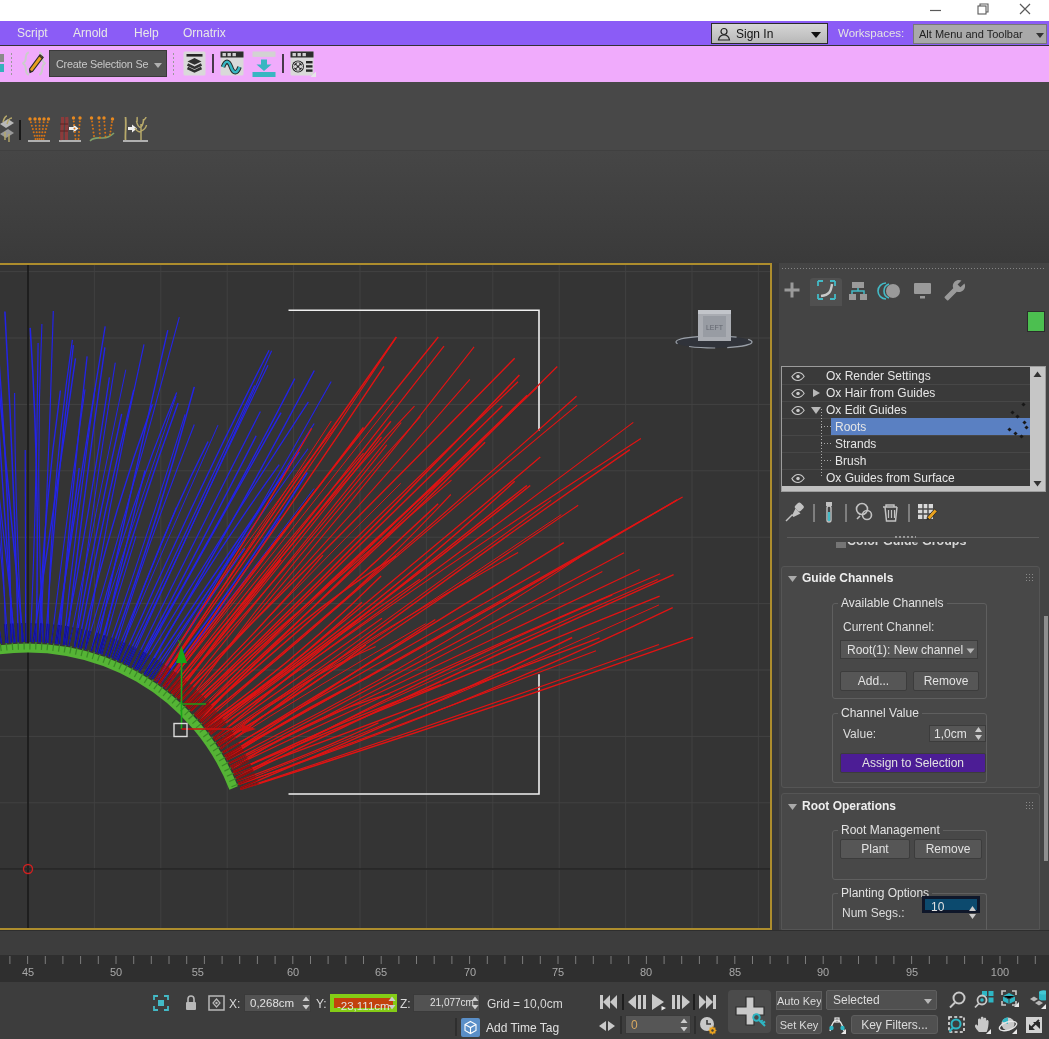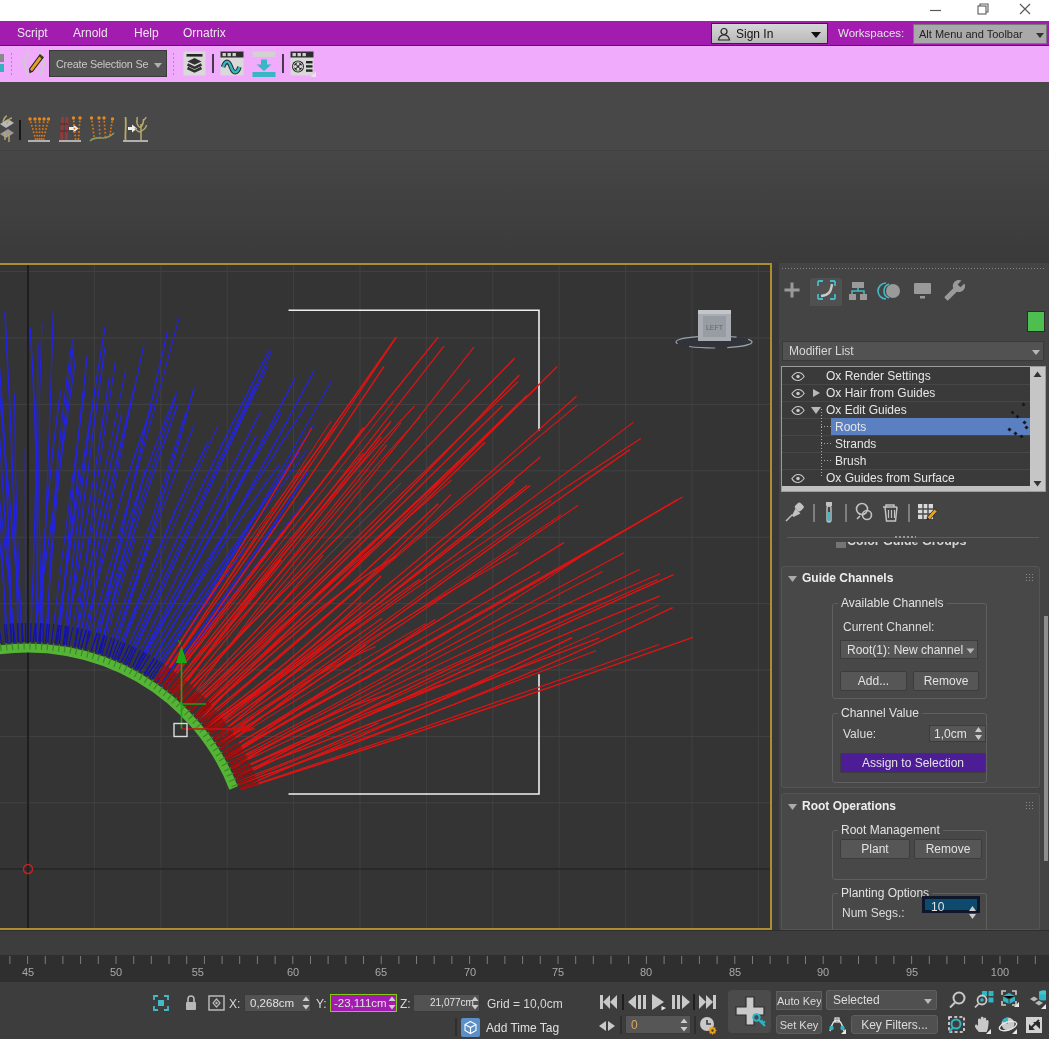--- a/index.html
+++ b/index.html
@@ -9,21 +9,21 @@
 <body>
 
 <div class="abs" style="left:0;top:0;width:1049px;height:21px;background:#ffffff">
 <svg class="abs" style="left:920px;top:0" width="129" height="21">
 <line x1="10" y1="10.5" x2="21" y2="10.5" stroke="#5a5a5a" stroke-width="1.2"></line>
 <rect x="58" y="6" width="8" height="8" fill="none" stroke="#5a5a5a" stroke-width="1.1"></rect>
 <path d="M60 6V4h8v8h-2" fill="none" stroke="#5a5a5a" stroke-width="1.1"></path>
 <path d="M100 4l10 10M110 4l-10 10" stroke="#5a5a5a" stroke-width="1.2"></path>
 </svg>
 </div>
-<div class="abs" style="left:0;top:21px;width:1049px;height:25px;background:#a21caf;border-bottom:1px solid #333">
+<div class="abs" style="left:0;top:21px;width:1049px;height:25px;background:#8b5cf6;border-bottom:1px solid #333">
 <span class="abs" style="left:17px;top:5px;color:#e8e8e8">Script</span>
 <span class="abs" style="left:73px;top:5px;color:#e8e8e8">Arnold</span>
 <span class="abs" style="left:134px;top:5px;color:#e8e8e8">Help</span>
 <span class="abs" style="left:183px;top:5px;color:#e8e8e8">Ornatrix</span>
 <div class="abs" style="left:711px;top:2px;width:117px;height:21px;background:linear-gradient(#d6d6d6,#b8b8b8);border:1px solid #2a2a2a">
   <svg class="abs" style="left:4px;top:2px" width="16" height="16" viewBox="0 0 16 16">
    <circle cx="8" cy="5.5" r="3" fill="none" stroke="#222" stroke-width="1.2"></circle>
    <path d="M2.5 14c.6-3.4 2.8-5 5.5-5s4.9 1.6 5.5 5z" fill="none" stroke="#222" stroke-width="1.2"></path>
   </svg>
   <span class="abs" style="left:24px;top:3px;color:#111">Sign In</span>
@@ -616,26 +616,20 @@
 </g>
 <g transform="translate(132,0)">
  <rect x="3" y="5" width="17" height="11" rx="1" fill="#9a9a9a"></rect>
  <rect x="9" y="18" width="5" height="2.5" fill="#9a9a9a"></rect>
 </g>
 <g transform="translate(164,0)">
  <path transform="scale(-1,1) translate(-23,1)" d="M21.3 17.8l-8.5-8.5c.8-2.2.4-4.7-1.4-6.5C9.5.9 6.7.5 4.5 1.5L8.4 5.4 5.6 8.2 1.5 4.4C.4 6.6.8 9.4 2.7 11.3c1.8 1.8 4.3 2.2 6.5 1.4l8.5 8.5c.4.4.9.4 1.3 0l2.2-2.2c.4-.3.4-.8.1-1.2z" fill="#9a9a9a"></path>
 </g>
 </svg>
 <div class="abs" style="left:248px;top:48px;width:18px;height:21px;background:#4cbf50;border:1px solid #2c2c2c"></div>
-<div class="abs" style="left:3px;top:78px;width:262px;height:20px;background:#525252;border:1px solid #3a3a3a">
-      <span class="abs" style="left:6px;top:2px;color:#d8d8d8">Modifier List</span>
-      <svg class="abs" style="left:248px;top:7px" width="10" height="7">
-        <path d="M1 1l4 5 4-5z" fill="#b8b8b8"></path>
-      </svg>
-    </div>
 <div class="abs" style="left:2px;top:103px;width:265px;height:126px;background:#3a3a3a;border:1px solid #9c9c9c">
 <div class="abs" style="left:0;top:17px;width:248px;height:1px;background:#474747"></div>
 <div class="abs" style="left:0;top:34px;width:248px;height:1px;background:#474747"></div>
 <div class="abs" style="left:0;top:51px;width:248px;height:1px;background:#474747"></div>
 <div class="abs" style="left:0;top:68px;width:248px;height:1px;background:#474747"></div>
 <div class="abs" style="left:0;top:85px;width:248px;height:1px;background:#474747"></div>
 <div class="abs" style="left:0;top:102px;width:248px;height:1px;background:#474747"></div>
 <svg class="abs" style="left:9px;top:4px" width="14" height="11" viewBox="0 0 16 12">
         <path d="M1 6c2.6-3.4 5-4.6 7-4.6S13.4 2.6 15 6c-2.6 3.4-5 4.6-7 4.6S2.6 9.4 1 6z" fill="none" stroke="#c9c9c9" stroke-width="1.3"></path>
         <circle cx="8" cy="6" r="2" fill="#c9c9c9"></circle>
@@ -869,21 +863,21 @@
 </svg>
 <span class="abs" style="left:229px;top:15px;color:#d8d8d8">X:</span>
 <div class="abs" style="left:244px;top:12px;width:67px;height:18px;background:#525252;border:1px solid #3a3a3a">
       <span class="abs" style="left:5px;top:2px;color:#e2e2e2;font-size:11.5px">0,268cm</span>
     </div>
     <svg class="abs" style="left:302px;top:14px" width="8" height="14">
       <path d="M4 0.5L7.5 5H0.5z" fill="#ccc"></path>
       <path d="M4 13.5L0.5 9H7.5z" fill="#ccc"></path>
     </svg>
 <span class="abs" style="left:316px;top:15px;color:#d8d8d8">Y:</span>
-<div class="abs" style="left:330px;top:12px;width:67px;height:18px;background:#a21caf;border:1px solid #84cc16">
+<div class="abs" style="left:330px;top:12px;width:67px;height:18px;background:#c2410c;border:4px solid #84cc16">
       <span class="abs" style="left:3px;top:2px;color:#e2e2e2;font-size:11.5px">-23,111cm</span>
     </div>
     <svg class="abs" style="left:388px;top:14px" width="8" height="14">
       <path d="M4 0.5L7.5 5H0.5z" fill="#ccc"></path>
       <path d="M4 13.5L0.5 9H7.5z" fill="#ccc"></path>
     </svg>
 <span class="abs" style="left:400px;top:15px;color:#d8d8d8">Z:</span>
 <div class="abs" style="left:413px;top:12px;width:67px;height:18px;background:#525252;border:1px solid #3a3a3a">
       <span class="abs" style="left:16px;top:2px;color:#e2e2e2;font-size:10px">21,077cm</span>
     </div>

